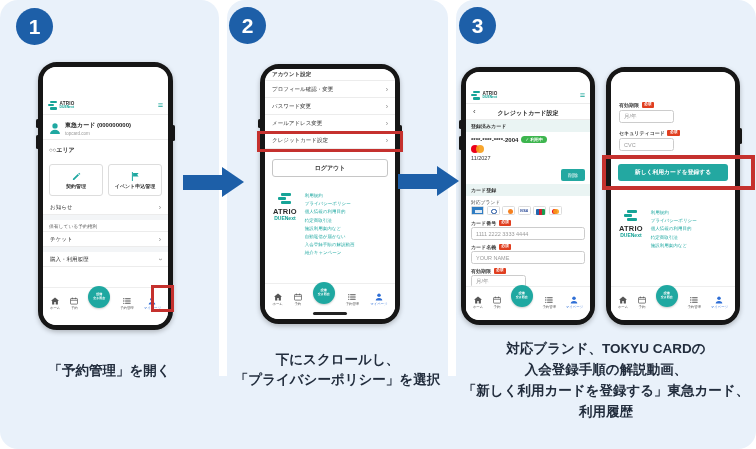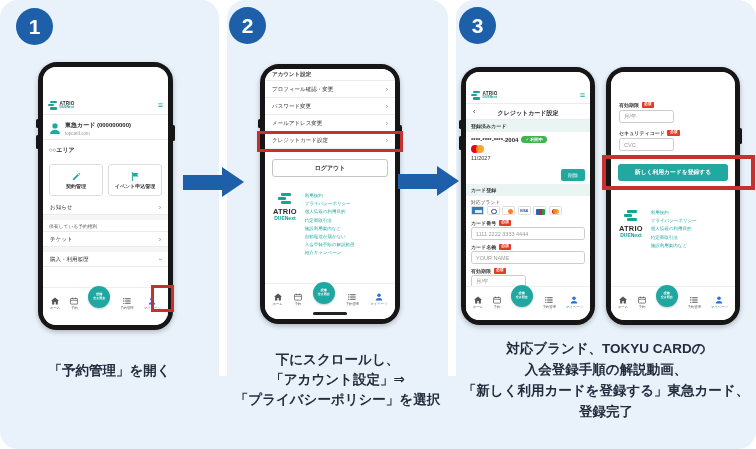--- a/index.html
+++ b/index.html
@@ -510,23 +510,22 @@
       </div>
     </div>
   </div>
   <div class="hibox" style="left:602px;top:155px;width:153px;height:35px;border-width:4px;"></div>
 
   <div class="cap" style="left:0;width:219px;top:361px;">
     <div>「予約管理」を開く</div>
   </div>
   <div class="cap" style="left:227px;width:221px;top:350px;">
     <div>下にスクロールし、</div>
-    <div>「アカウント設定」⇒</div>
     <div>「プライバシーポリシー」を選択</div>
   </div>
   <div class="cap" style="left:456px;width:300px;top:338px;line-height:21px;">
     <div>対応ブランド、TOKYU CARDの</div>
     <div>入会登録手順の解説動画、</div>
     <div>「新しく利用カードを登録する」東急カード、</div>
-    <div>登録完了</div>
+    <div>利用履歴</div>
   </div>
 
 </div>
 
 </body></html>

